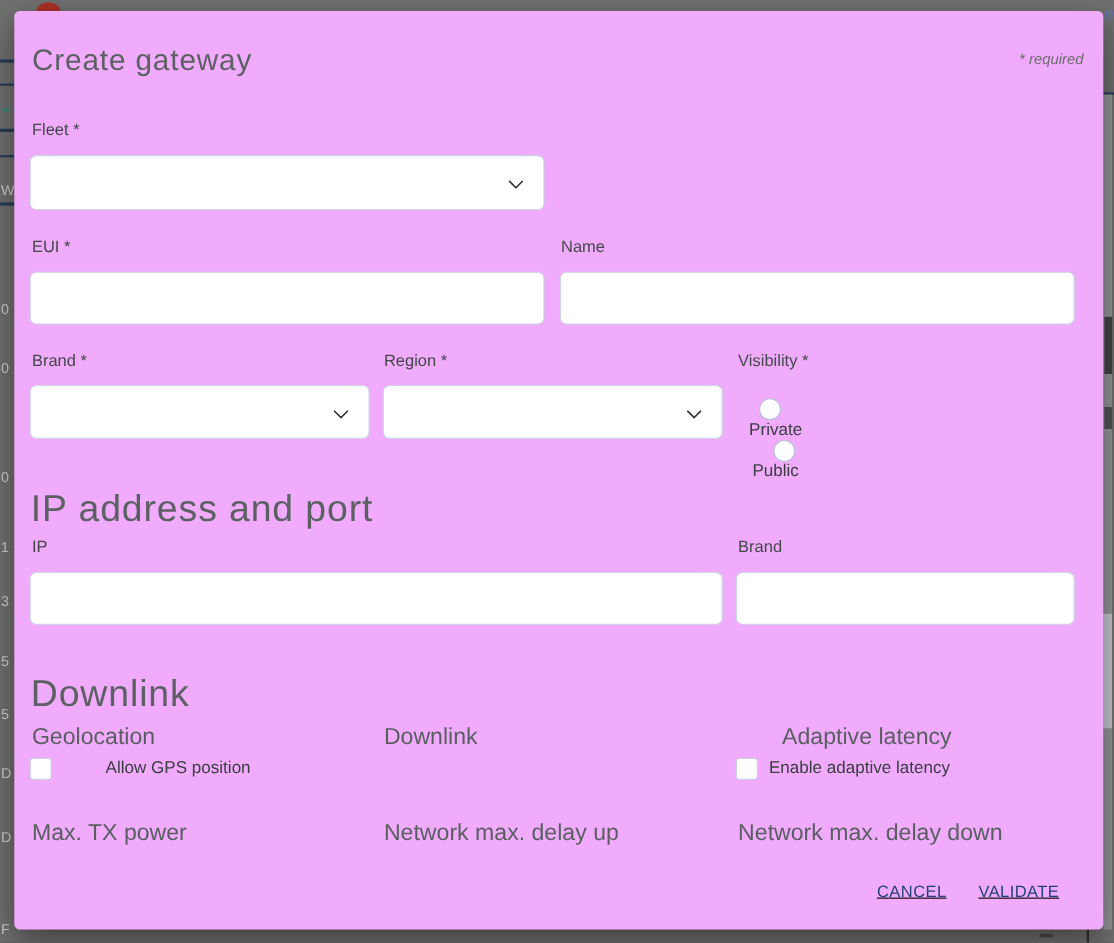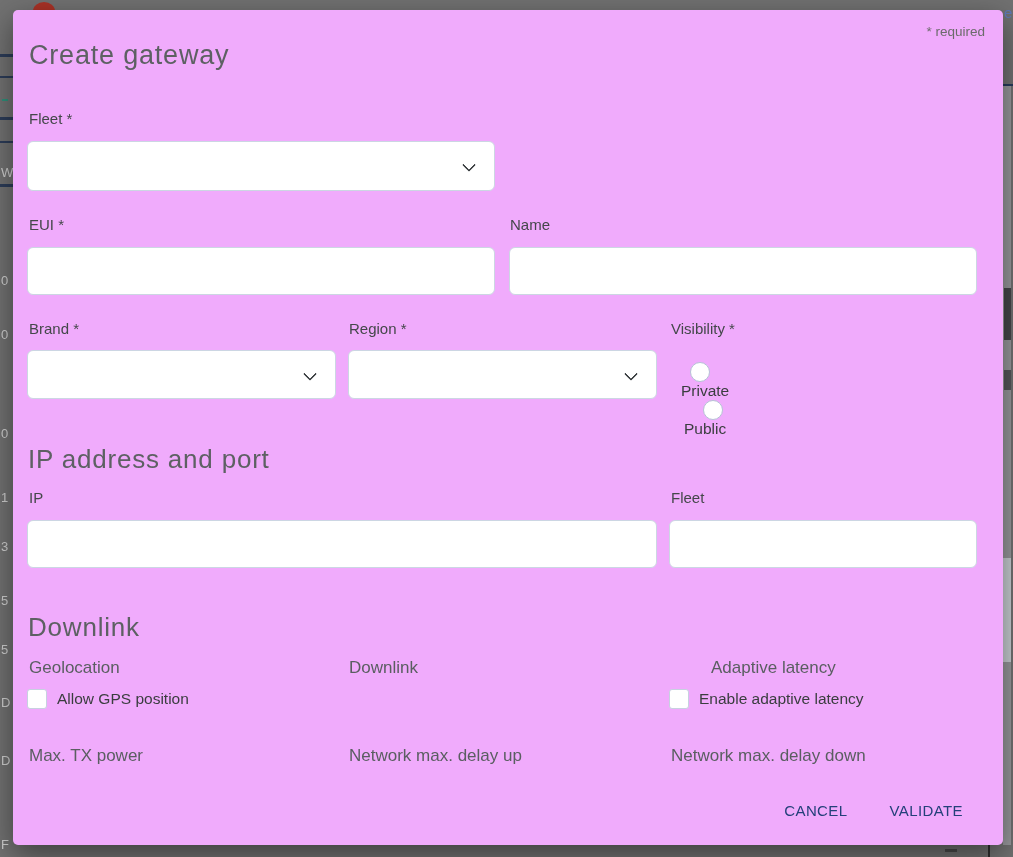--- a/index.html
+++ b/index.html
@@ -20,44 +20,44 @@
   .bg-logo{position:absolute;left:33px;top:2px;width:22px;height:18px;border-radius:50%;background:#a93226;}
   .bg-bottom-dash{position:absolute;left:945px;top:849px;width:12px;height:3px;background:#4a4a4a;}
   .bg-bottom-line{position:absolute;left:988px;top:845px;width:2px;height:12px;background:#2e2e2e;}
 
   
   .modal{position:absolute;left:13px;top:10px;width:990px;height:835px;background:#f0abfc;
          border-radius:5px;box-shadow:0 10px 30px rgba(0,0,0,.45);}
   .modal *{box-sizing:border-box;}
 
   .dlg-title{position:absolute;left:16px;top:30px;font-size:27px;letter-spacing:.8px;color:#5d6063;font-weight:400;}
-  .required-note{position:absolute;right:18px;top:14px;font-size:13.5px;color:#6b6b6b;}
+  .required-note{position:absolute;right:18px;top:36px;font-size:13.5px;font-style:italic;color:#6b6b6b;}
 
   .field-label{position:absolute;font-size:15px;color:#44474a;}
-  .group-label{position:absolute;font-size:17px;color:#5a5e61;}
-  .section-heading{position:absolute;font-size:26px;letter-spacing:.8px;color:#5d6063;font-weight:400;}
+  .group-label{position:absolute;font-size:21px;color:#5a5e61;}
+  .section-heading{position:absolute;font-size:34px;letter-spacing:.8px;color:#5d6063;font-weight:400;}
 
   .tp-input{position:absolute;height:48px;border:1px solid #ccd6e3;border-radius:6px;background:#fff;
             font-family:"Liberation Sans",sans-serif;font-size:15px;color:#333;padding:0 12px;outline:none;}
   .tp-select{position:absolute;height:50px;border:1px solid #ccd6e3;border-radius:6px;background:#fff;cursor:pointer;}
   .chevron{position:absolute;right:20px;top:18px;width:10px;height:10px;
            border-right:2.5px solid #3c4043;border-bottom:2.5px solid #3c4043;
            transform:rotate(45deg);border-radius:1px;}
 
   .radio-row{position:absolute;display:flex;align-items:center;flex-direction:column;}
   .radio{width:20px;height:20px;border:1.5px solid #b6c2d6;border-radius:50%;background:#fff;cursor:pointer;flex:0 0 auto;}
   .radio-label{font-size:15.5px;color:#3a3d3f;margin-left:11px;}
 
   .check-row{position:absolute;display:flex;align-items:center;}
   .checkbox{width:20px;height:20px;border:1.5px solid #c7d1e0;border-radius:3px;background:#fff;cursor:pointer;
             display:flex;align-items:center;justify-content:center;flex:0 0 auto;}
   .checkbox.checked::after{content:"";width:12px;height:12px;background:#1d3c6b;border-radius:1px;display:block;}
   .check-label{font-size:15.5px;color:#3a3d3f;margin-left:10px;}
 
-  .footer{position:absolute;right:26px;top:782px;display:flex;align-items:center;gap:14px;}
+  .footer{position:absolute;right:26px;top:782px;display:flex;align-items:center;gap:1px;text-decoration:underline;}
   .text-btn{background:none;border:none;cursor:pointer;font-family:"Liberation Sans",sans-serif;
             font-size:15px;letter-spacing:.4px;color:#24407a;padding:10px 14px;border-radius:4px;}
 </style>
 </head>
 <body>
 
 <div class="screen">
 
   <div class="bg-frag bg-logo"></div>
   <div class="bg-bar" style="top:54px;height:3px;"></div>
@@ -119,30 +119,30 @@
       <span class="radio-label">Private</span>
       <div class="radio" style="margin-left:26px;"></div>
       <span class="radio-label">Public</span>
     </div>
 
     <div class="section-heading" style="left:15px;top:434px;">IP address and port</div>
 
     <div class="field-label" style="left:16px;top:479px;">IP</div>
     <input class="tp-input" style="left: 14px; top: 510px; width: 630px;" value="">
 
-    <div class="field-label" style="left:658px;top:479px;">Fleet</div>
+    <div class="field-label" style="left:658px;top:479px;">Brand</div>
     <input class="tp-input" style="left: 656px; top: 510px; width: 308px;" value="">
 
     <div class="section-heading" style="left:15px;top:602px;">Downlink</div>
 
     <div class="group-label" style="left:16px;top:648px;">Geolocation</div>
     <div class="group-label" style="left:336px;top:648px;">Downlink</div>
     <div class="group-label" style="left:658px;top:648px;margin-left:40px;">Adaptive latency</div>
 
-    <div class="check-row" style="left:14px;top:679px;">
+    <div class="check-row" style="left:14px;top:679px;gap:39px;">
       <div class="checkbox"></div>
       <span class="check-label">Allow GPS position</span>
     </div>
     <div class="check-row" style="left:656px;top:679px;">
       <div class="checkbox"></div>
       <span class="check-label">Enable adaptive latency</span>
     </div>
 
     <div class="group-label" style="left:16px;top:736px;">Max. TX power</div>
     <div class="group-label" style="left:336px;top:736px;">Network max. delay up</div>

